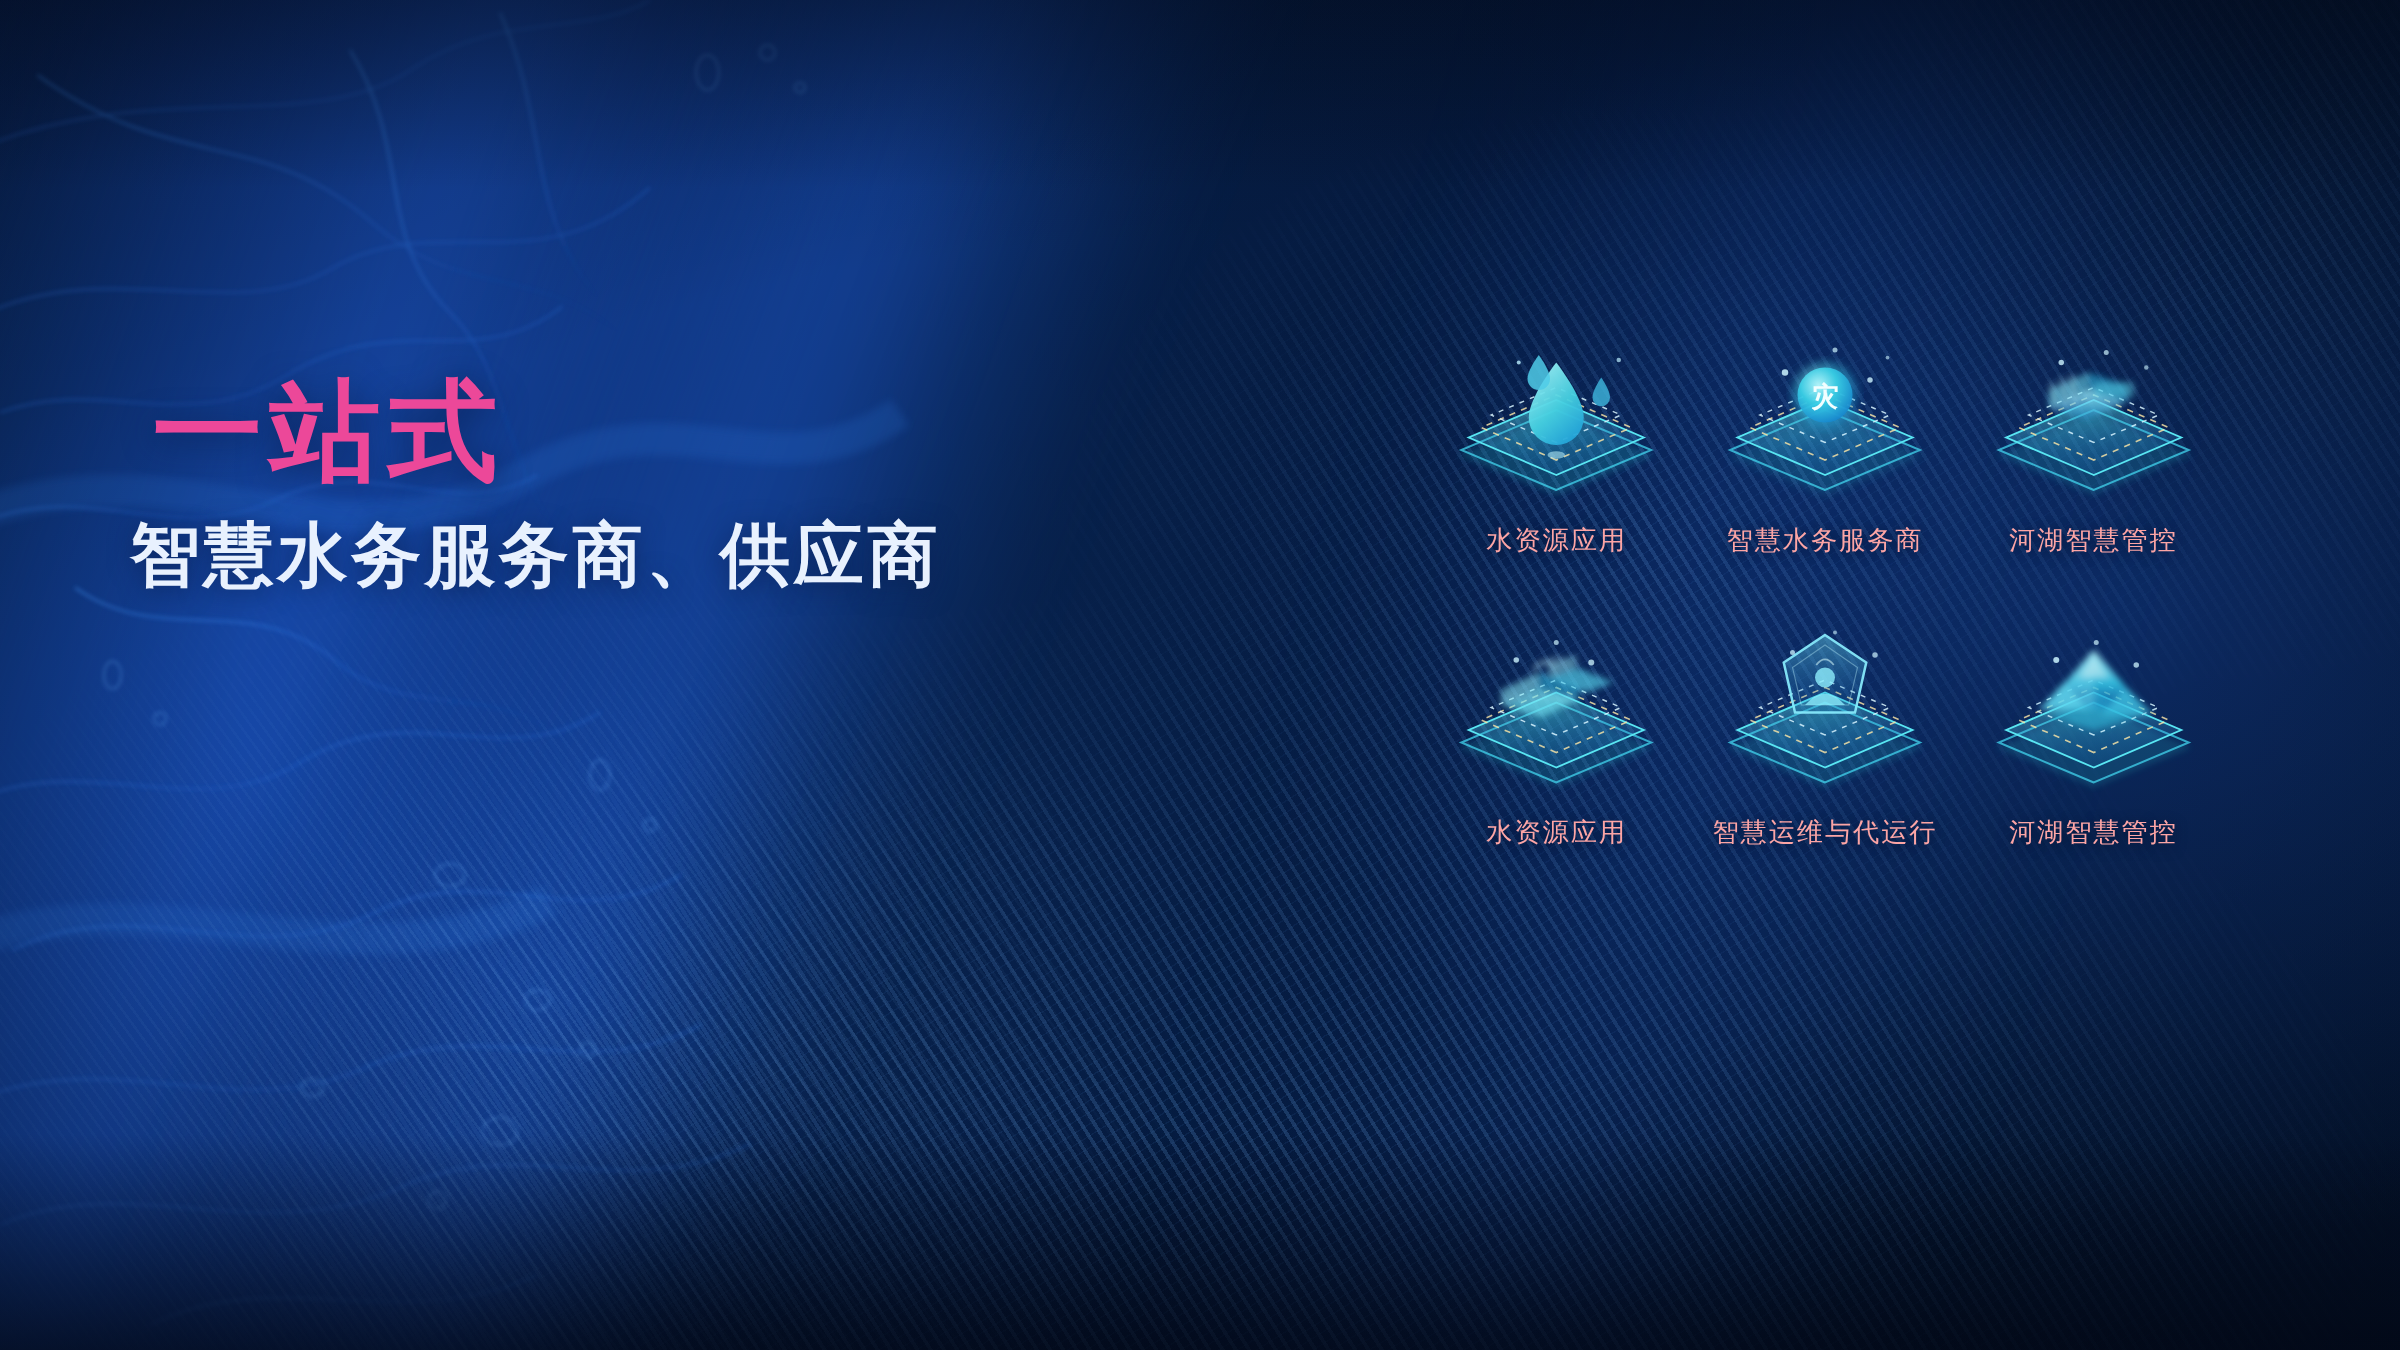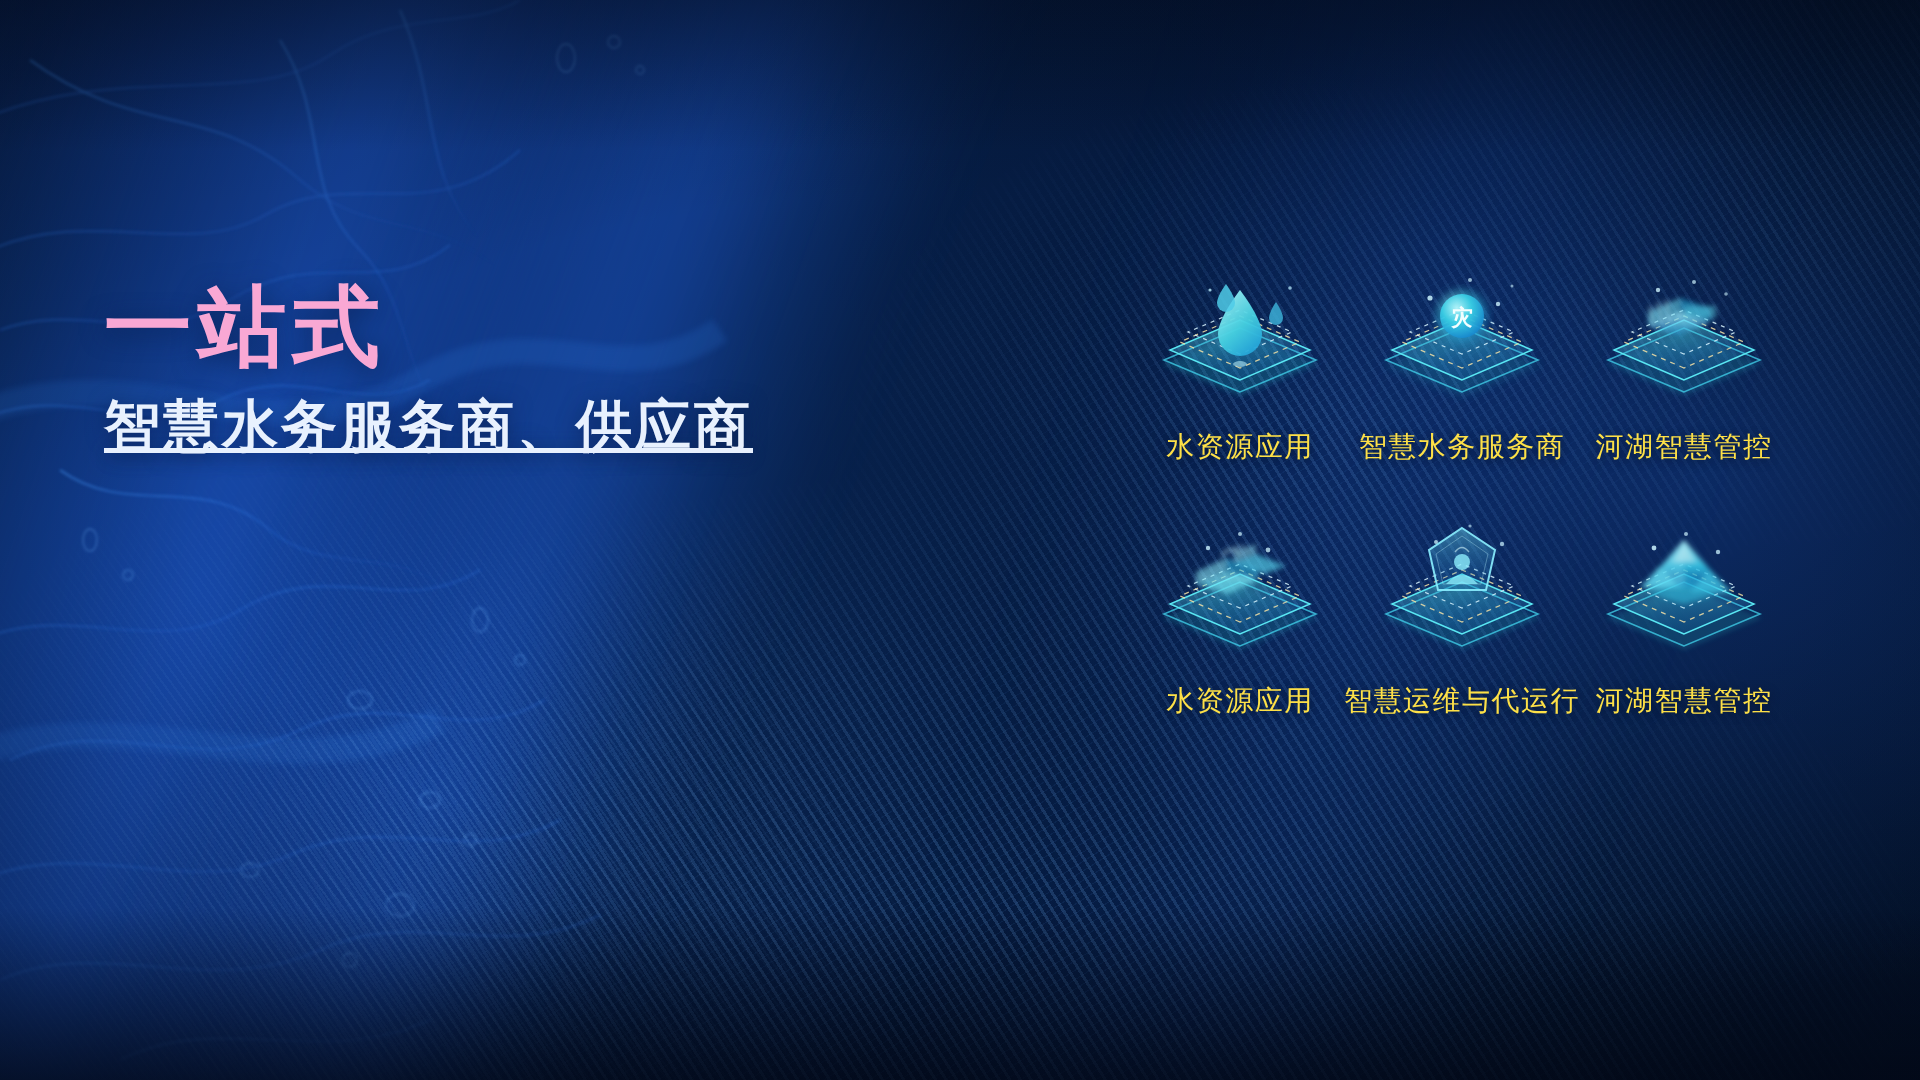--- a/index.html
+++ b/index.html
@@ -110,35 +110,34 @@
   .headline {
     position: absolute;
     left: 104px;
     top: 282px;
     width: 820px;
   }
   .headline-main {
     font-size: 88px;
     line-height: 1.02;
     font-weight: 700;
-    color: #f9a8d4;
+    color: #ec4899;
     letter-spacing: 6px;
     text-shadow: 0 4px 26px rgba(8,30,80,0.8);
-    margin: 0;
+    margin: 18px;
   }
   .headline-sub {
     margin: 24px 0 0 0;
     font-size: 56px;
     line-height: 1.08;
     font-weight: 700;
     color: #e8f1fe;
     letter-spacing: 3px;
     text-shadow: 0 3px 20px rgba(8,30,80,0.7);
     white-space: nowrap;
-    text-decoration: underline;
   }
 
   
   .icon-grid {
     position: absolute;
     left: 1140px;
     top: 268px;
     width: 640px;
     display: grid;
     grid-template-columns: repeat(3, 1fr);
@@ -151,24 +150,23 @@
     align-items: center;
     cursor: pointer;
   }
   .icon-art {
     width: 200px;
     height: 150px;
     position: relative;
   }
   .icon-art svg { display: block; width: 100%; height: 100%; overflow: visible; }
   .icon-label {
-    margin-top: 10px;
-    font-size: 28px;
+    font-size: 21px;
     letter-spacing: 1.5px;
-    color: #fde047;
+    color: #fca5a5;
     text-shadow: 0 2px 10px rgba(4,18,48,.9);
     white-space: nowrap;
   }
 </style>
 </head>
 <body>
 
 <div class="stage">
 
   <div class="bg-base"></div>

